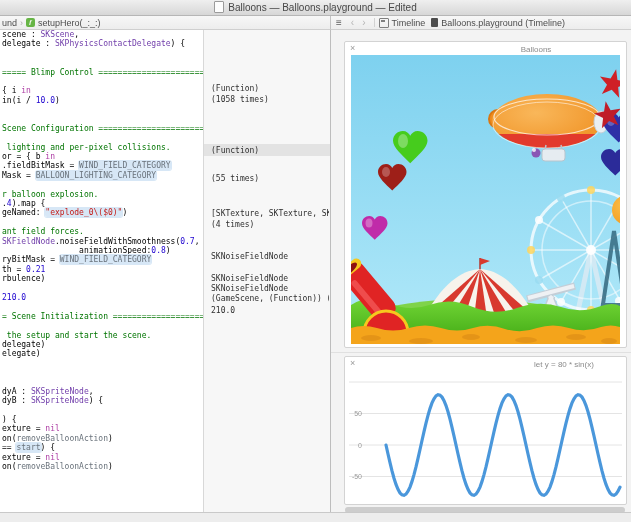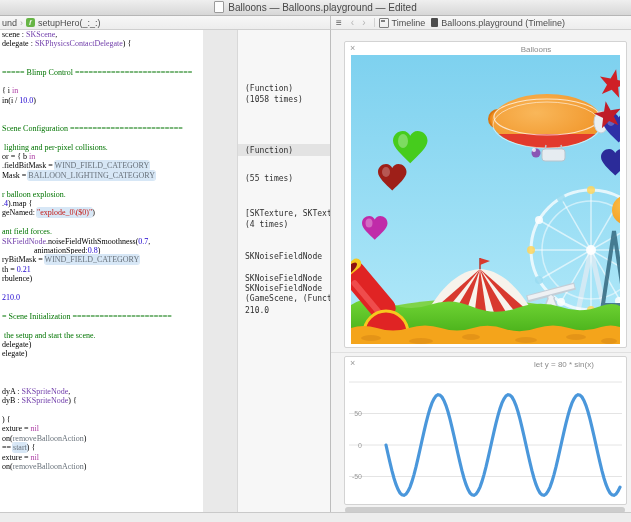--- a/index.html
+++ b/index.html
@@ -21,27 +21,27 @@
   .rel-ic{color:#5c5c5c;font-size:10px;letter-spacing:-1px;margin-right:6px;}
   .nav-arrow{color:#b7b7b7;font-size:10px;margin:0 4px;}
   .vsep{width:1px;height:9px;background:#d2d2d2;margin:0 4px;}
   .tl-ic{display:inline-block;width:8px;height:8px;border:1px solid #7e7e7e;border-radius:1px;
     margin-right:3px;position:relative;}
   .tl-ic:after{content:"";position:absolute;left:1px;top:1px;width:4px;height:2px;background:#7e7e7e;}
   .doc-dark-ic{display:inline-block;width:7px;height:9px;background:#4c4c4c;border-radius:1px;margin:0 3px 0 6px;}
   
   .editor{position:absolute;left:0;top:30px;width:203px;height:482px;background:#fff;overflow:hidden;}
   .code{position:absolute;left:2px;top:0;font:8px/9.4px "DejaVu Sans Mono",monospace;color:#000;}
-  .cl{height:9.4px;white-space:pre;font-family:Liberation Serif, serif;}
+  .cl{height:9.4px;white-space:pre;}
   .cl .p{color:#000}.cl .k{color:#AD3DA4}.cl .t{color:#703DAA}.cl .n{color:#1C00CF}
   .cl .s{color:#C41A16}.cl .c{color:#007400}.cl .g{color:#69727b}
   .cl .hl{background:#d7e7f6;border-radius:2px;box-shadow:0 0 0 1px #d7e7f6;}
   
   .results{position:absolute;left:203px;top:30px;width:127px;height:482px;background:#f7f7f7;
-    border-left:1px solid #d8d8d8;overflow:hidden;margin-left:34px;}
+    border-left:1px solid #d8d8d8;overflow:hidden;}
   .res-item{position:absolute;left:7px;right:2px;font:8px/10px "DejaVu Sans Mono",monospace;
     color:#2f2f2f;white-space:nowrap;overflow:hidden;}
   .res-row{position:absolute;left:0;width:100%;height:12px;background:#e3e3e3;}
   
   .rightpanel{position:absolute;left:330px;top:30px;width:301px;height:482px;background:#f3f3f3;
     border-left:1px solid #bdbdbd;overflow:hidden;}
   .card{position:absolute;left:13px;width:281px;background:#fff;border:1px solid #d3d3d3;border-radius:2px;}
   .card-header{position:relative;height:13px;}
   .card-title{position:absolute;top:3px;transform:translateX(-50%);font-size:8px;color:#8b8b8b;white-space:nowrap;}
   .card-close{position:absolute;left:5px;top:2px;font-size:9px;line-height:9px;color:#9a9a9a;cursor:default;}

